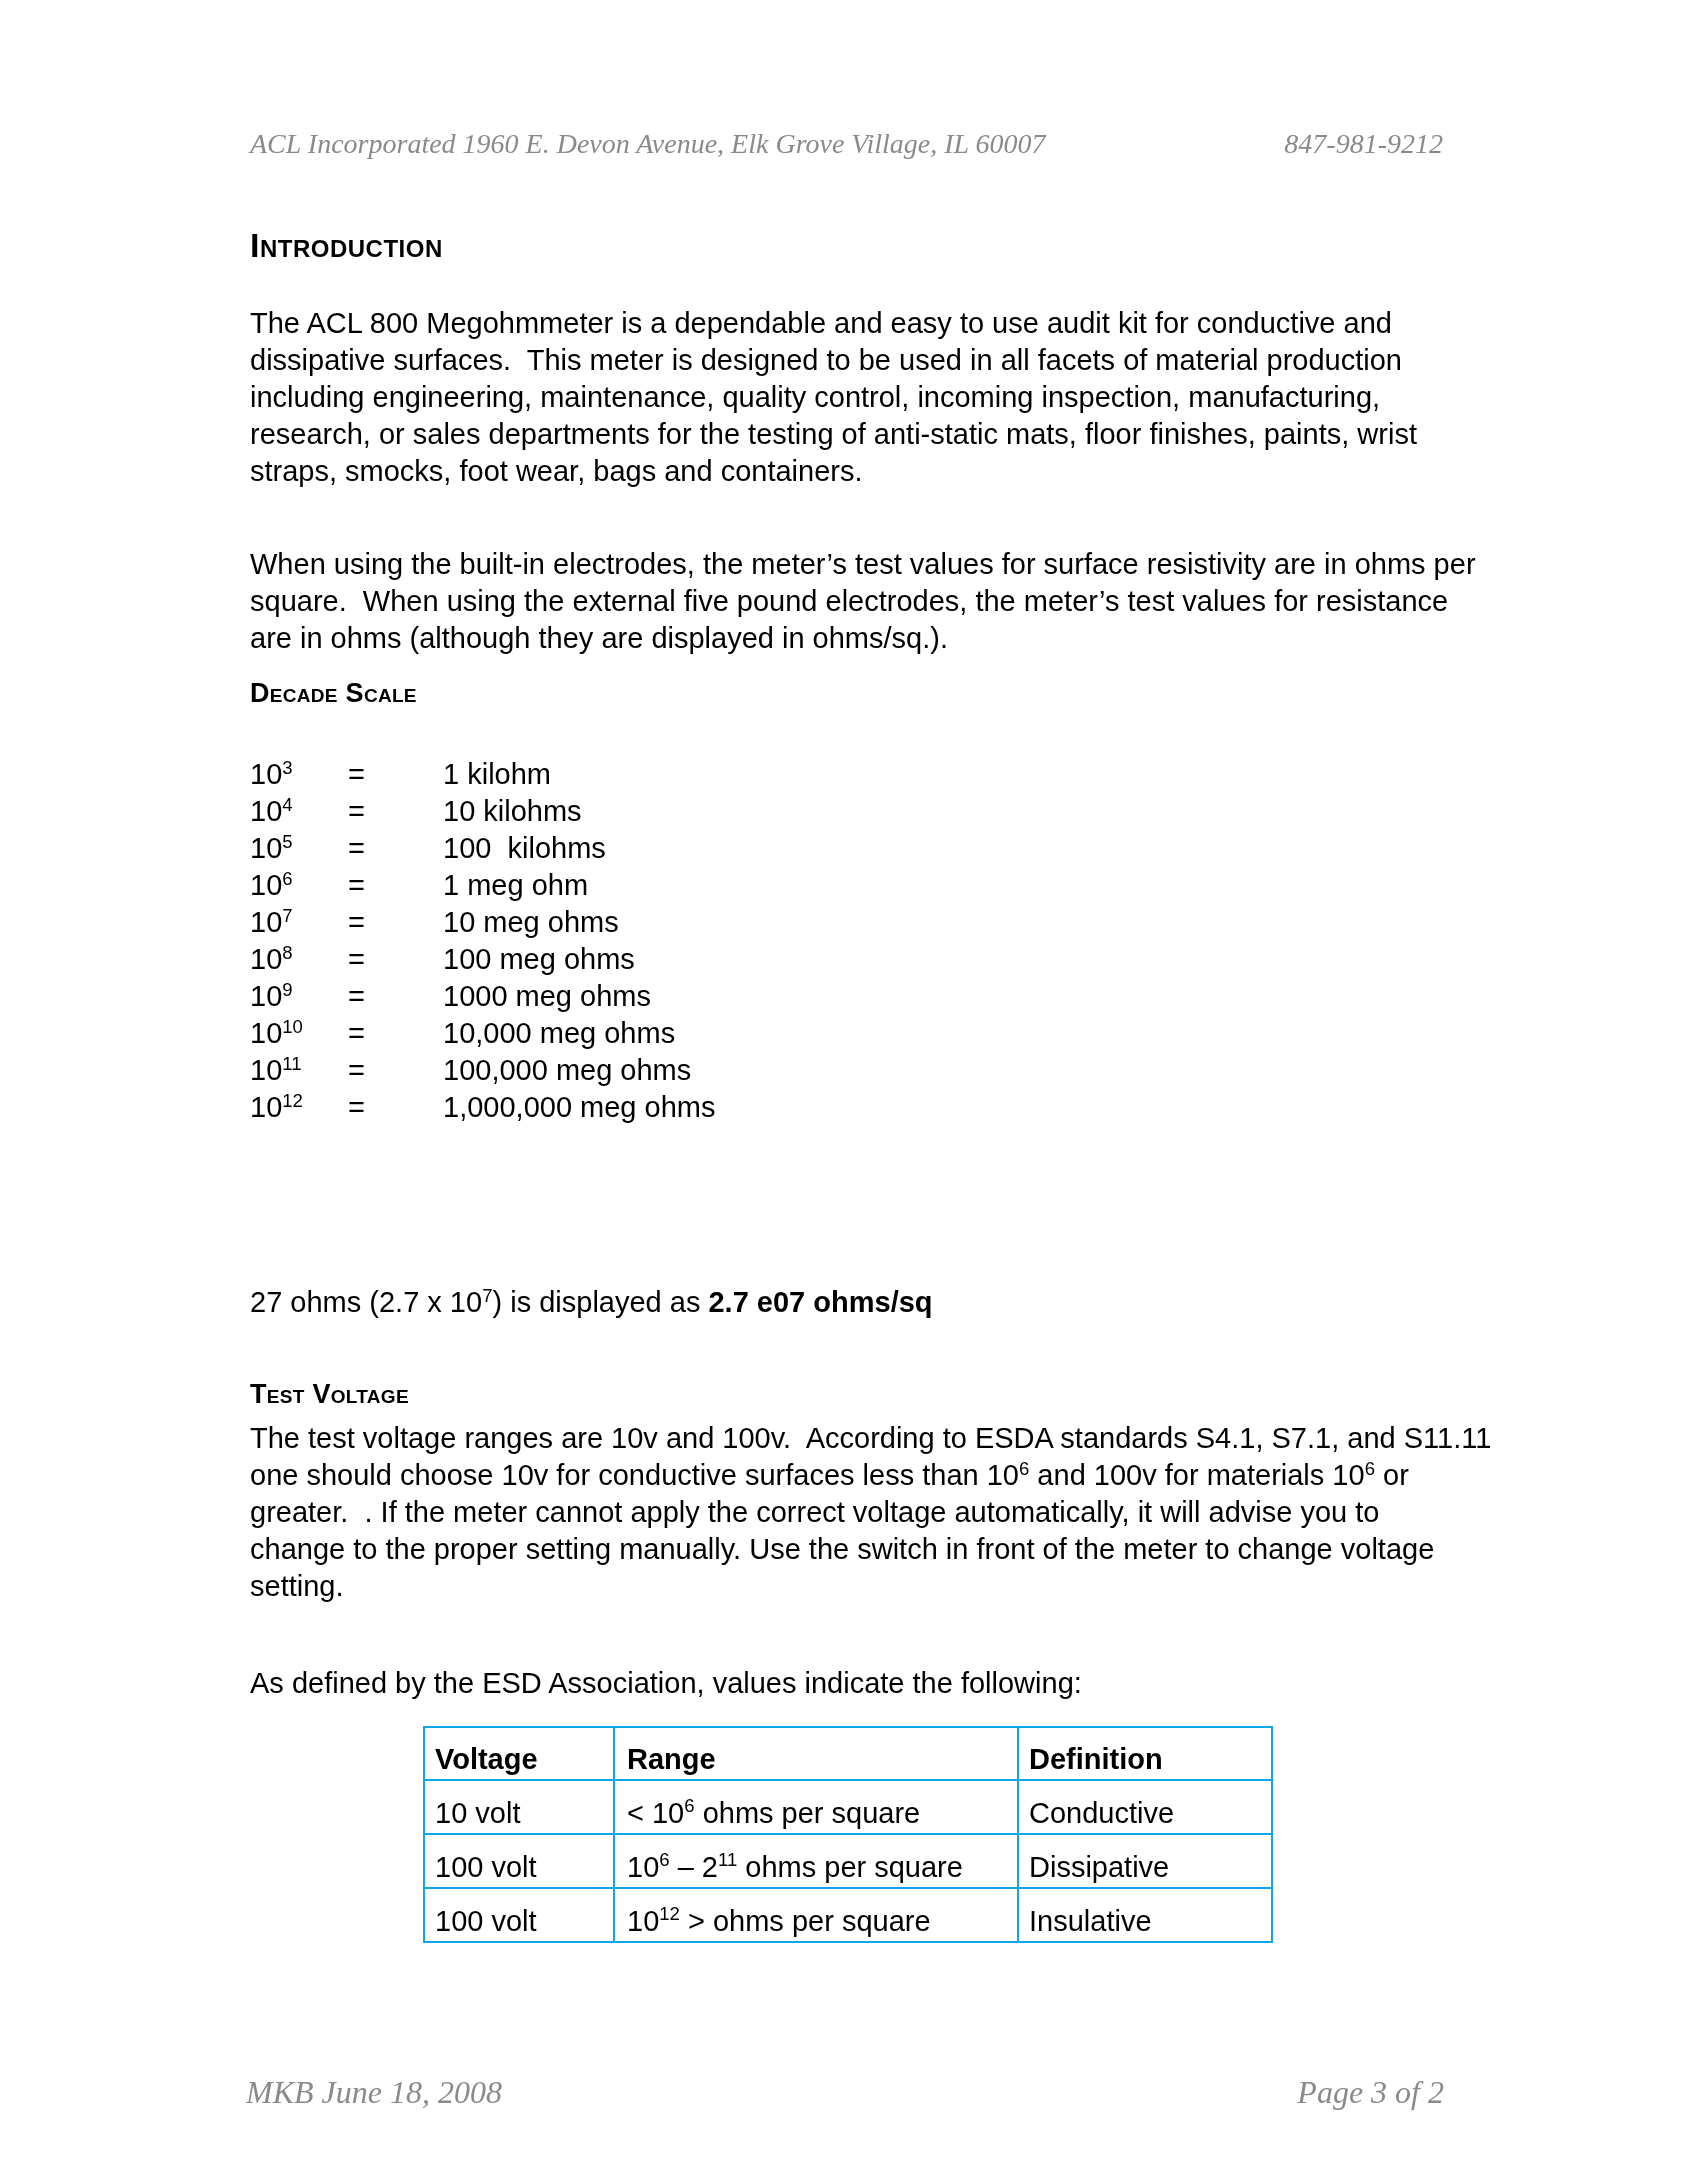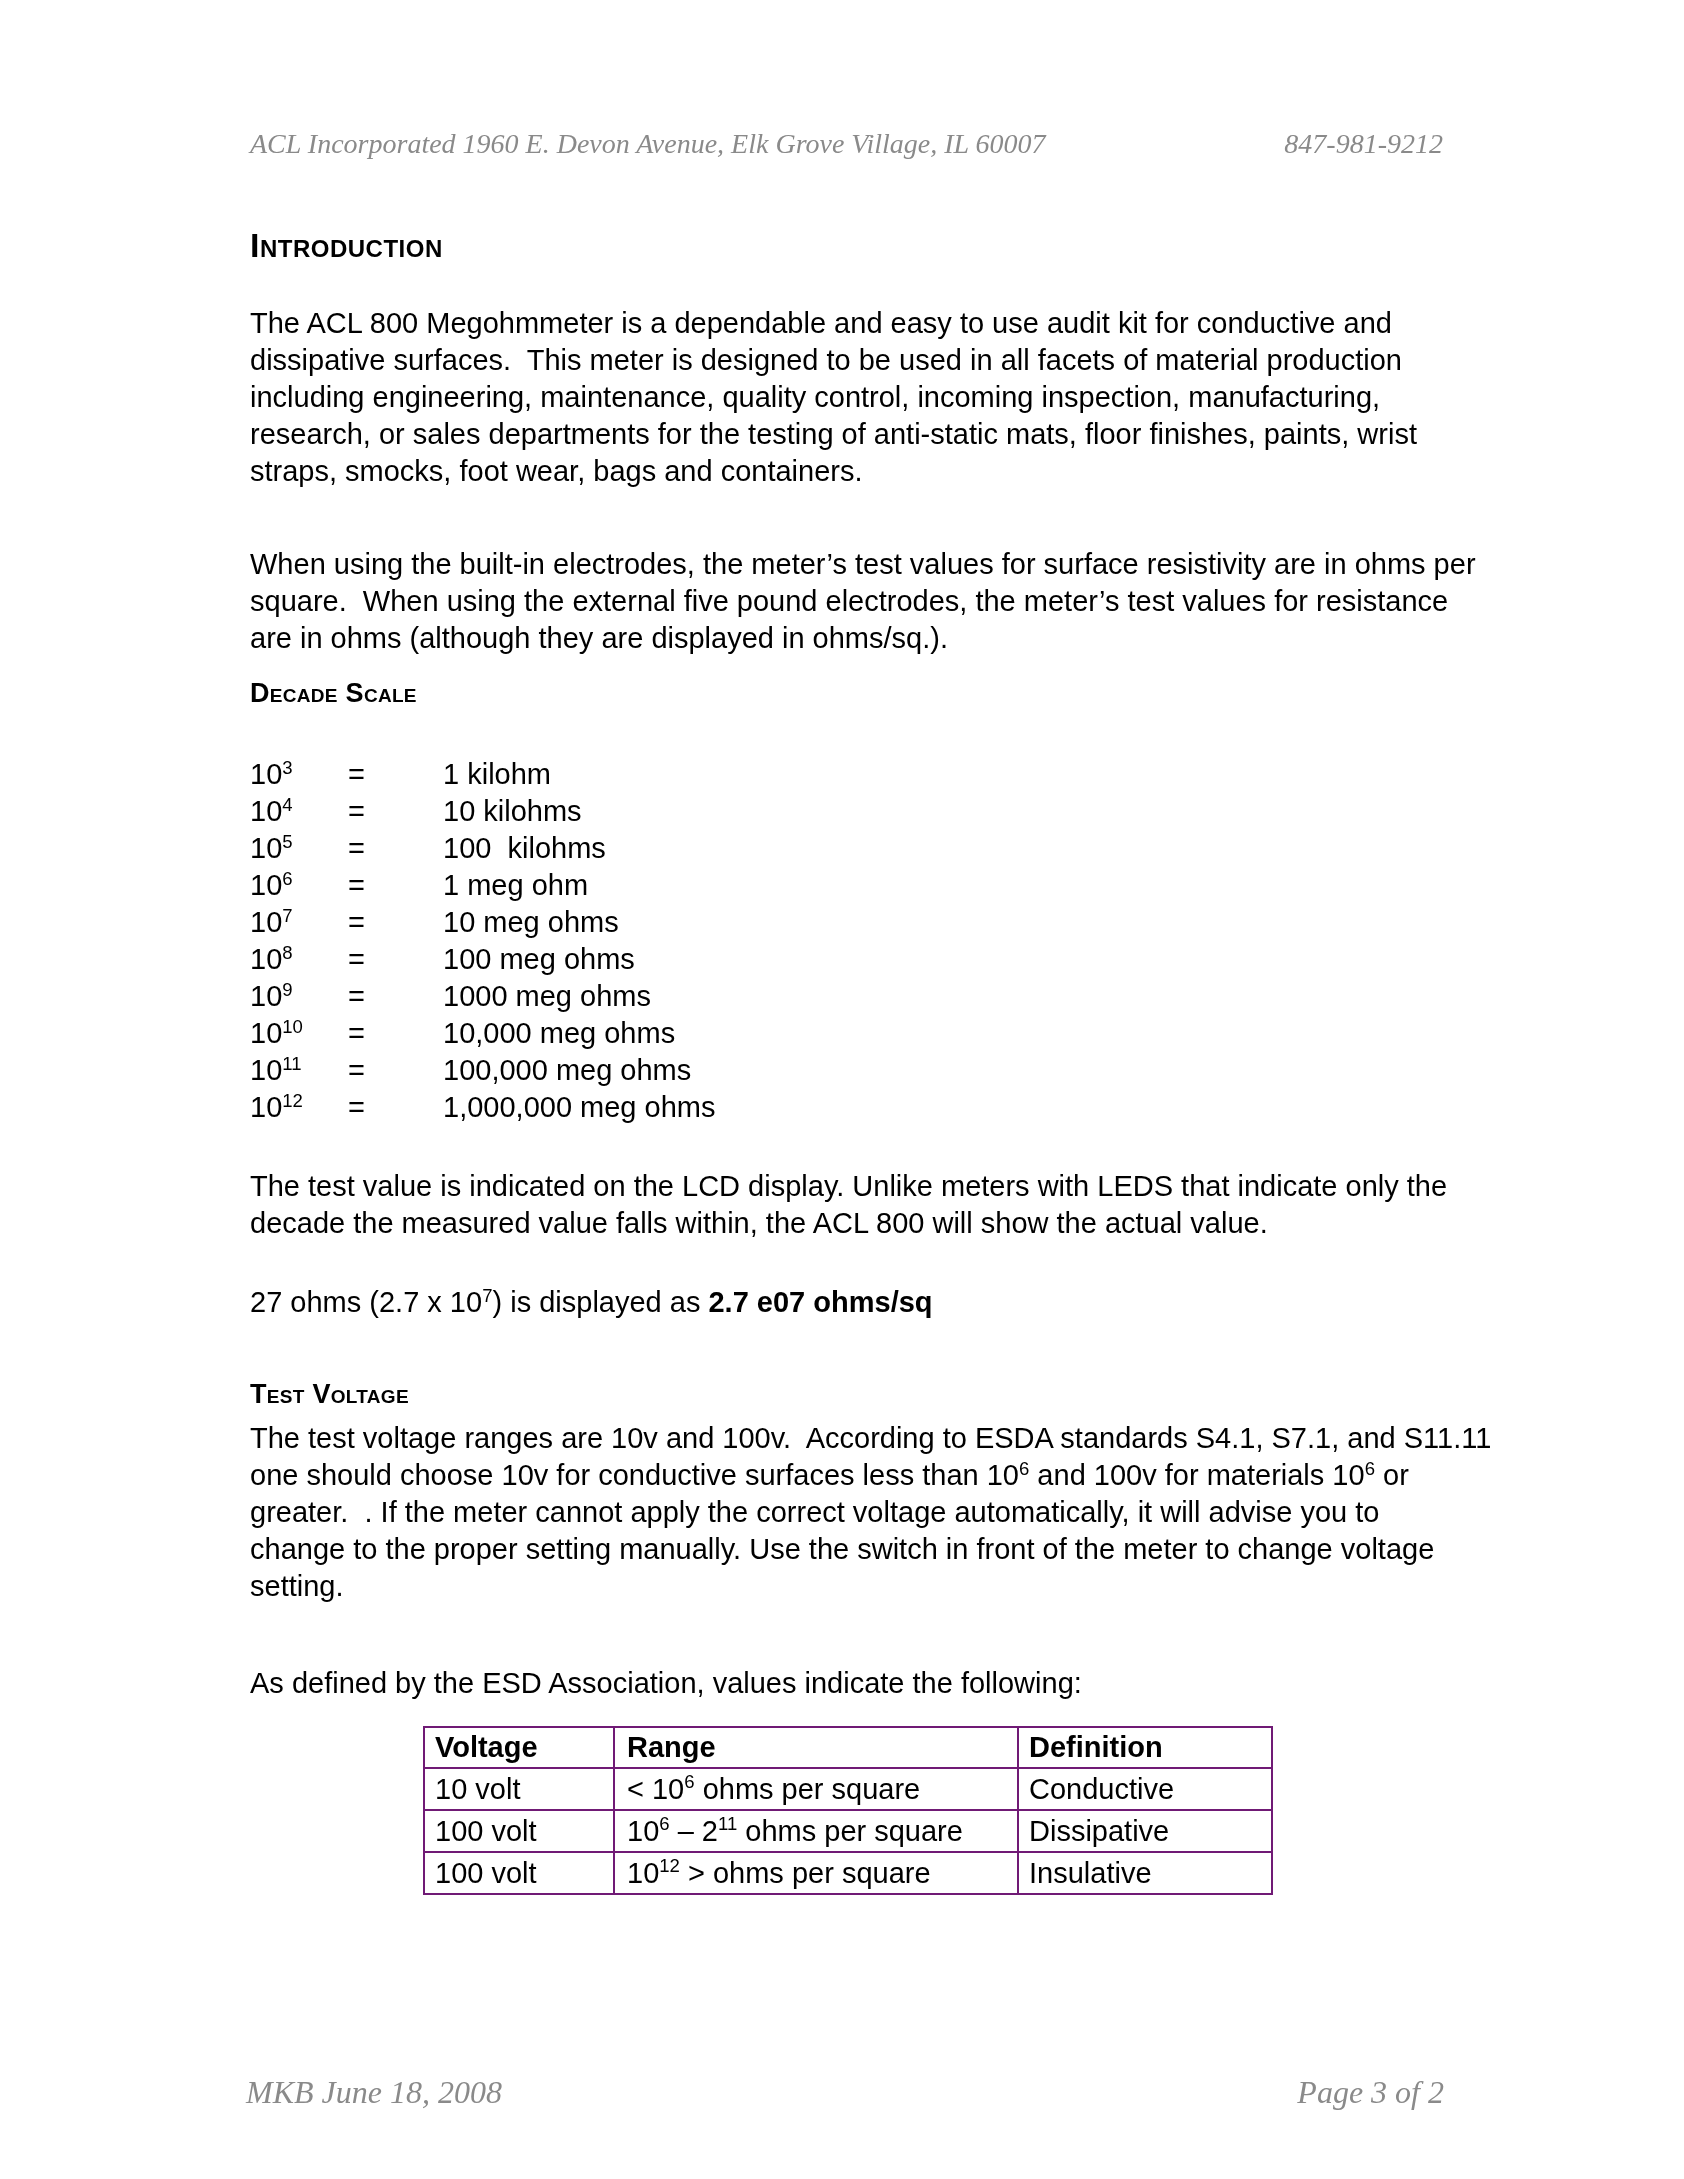--- a/index.html
+++ b/index.html
@@ -65,23 +65,23 @@
   .decade-list { position: absolute; left: 250px; top: 729px; font-size: 29px; }
   .drow { display: grid; grid-template-columns: 98px 95px auto; height: 37px; align-items: baseline; }
   .dcol3 { white-space: pre; }
 
   
   .vtable {
     position: absolute; left: 423px; top: 1697px;
     border-collapse: collapse; font-size: 29px;
   }
   .vtable th, .vtable td {
-    border: 2px solid #701a75;
+    border: 2px solid #0ea5e9;
     text-align: left;
-    padding: 0 0 0 10px;
+    padding: 12px 0 0 10px;
     white-space: pre;
   }
   .vtable th { font-weight: bold; height: 39px; }
   .vtable td { height: 40px; }
   .col-voltage { width: 178px; }
   .col-range   { width: 390px; }
   .col-def     { width: 242px; }
   .vtable td.range-cell, .vtable th.range-cell { padding-left: 12px; }
 </style>
 </head>
@@ -154,22 +154,20 @@
       <span class="dcol2">=</span>
       <span class="dcol3">100,000 meg ohms</span>
     </div>
     <div class="drow">
       <span class="dcol1"><span>10</span><sup>12</sup></span>
       <span class="dcol2">=</span>
       <span class="dcol3">1,000,000 meg ohms</span>
     </div>
   </div>
 
-  <p class="body pos-lcd">The test value is indicated on the LCD display. Unlike meters with LEDS that indicate only the
-decade the measured value falls within, the ACL 800 will show the actual value.</p>
 
   <p class="body pos-example"><span>27 ohms (2.7 x 10</span><sup>7</sup><span>) is displayed as </span><b>2.7 e07 ohms/sq</b></p>
 
   <h2 class="h-minor pos-tv-title">Test Voltage</h2>
 
   <p class="body pos-tvpara"><span>The test voltage ranges are 10v and 100v.  According to ESDA standards S4.1, S7.1, and S11.11
 one should choose 10v for conductive surfaces less than 10</span><sup>6</sup><span> and 100v for materials 10</span><sup>6</sup><span> or
 greater.  . If the meter cannot apply the correct voltage automatically, it will advise you to
 change to the proper setting manually. Use the switch in front of the meter to change voltage
 setting.</span></p>

